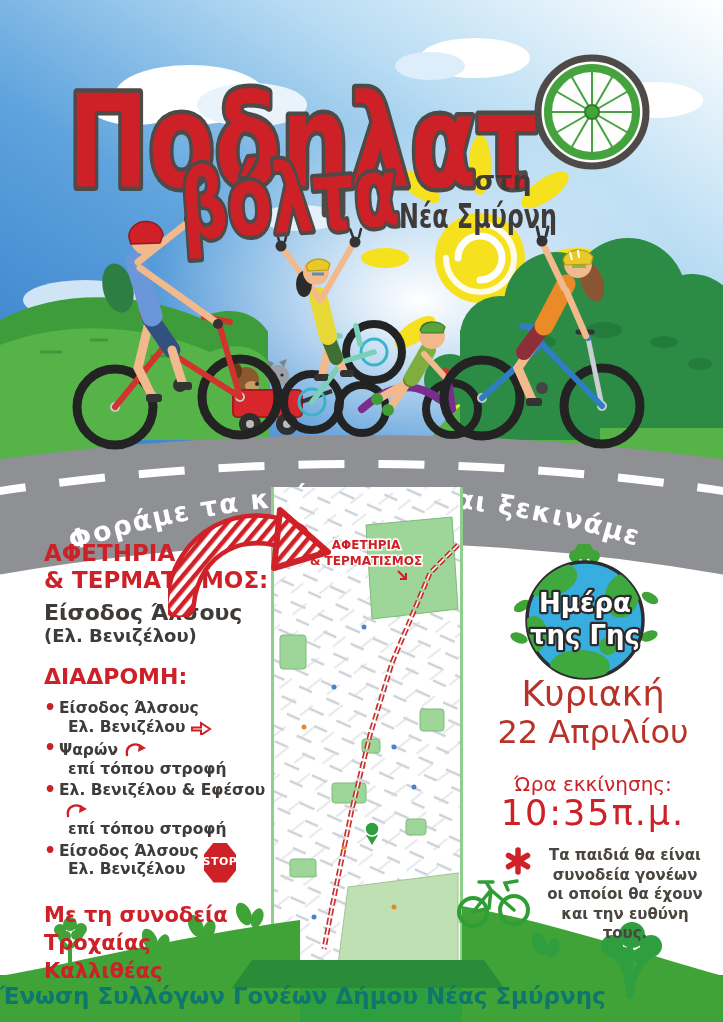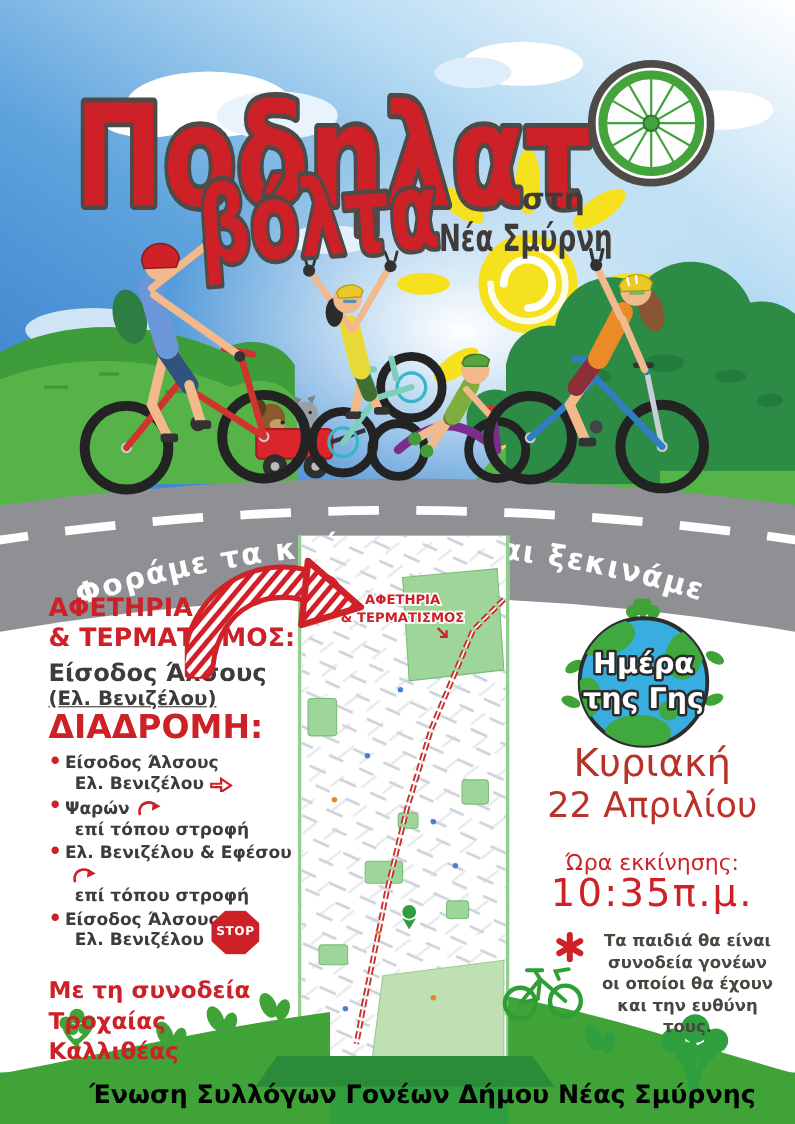--- a/index.html
+++ b/index.html
@@ -11,46 +11,46 @@
   #scene{left:0;top:0;z-index:1;}
   #map-panel{left:271px;top:487px;width:192px;height:478px;z-index:2;background:#fff;
              border-left:3px solid #8ecf8e;border-right:3px solid #8ecf8e;box-sizing:border-box;}
   #bottom-scene{left:0;top:880px;z-index:2;}
   #red-arrow{left:168px;top:492px;z-index:4;}
   .col{z-index:3;}
   
   #col-left{left:44px;top:540px;width:228px;color:#3f3b38;}
   .red-h{color:#cd2027;font-weight:bold;font-size:23px;line-height:27px;}
   .start-loc1{font-weight:bold;font-size:22px;line-height:24px;margin-top:7px;}
-  .start-loc2{font-weight:bold;font-size:18px;line-height:22px;text-decoration:underline;}
-  .route-h{color:#cd2027;font-weight:bold;font-size:30px;line-height:30px;}
+  .start-loc2{font-weight:bold;font-size:18px;line-height:22px;}
+  .route-h{color:#cd2027;font-weight:bold;font-size:22px;line-height:30px;margin-top:15px;}
   ul.stops{list-style:none;margin:7px 0 0 0;padding:0;}
   ul.stops li{position:relative;padding-left:15px;margin-bottom:3px;
               font-size:15.5px;line-height:18.5px;font-weight:bold;color:#3f3b38;}
   ul.stops li::before{content:"•";color:#cd2027;position:absolute;left:0;top:-1px;font-size:19px;}
   ul.stops .l2{display:block;padding-left:9px;}
   .icon-inline{display:inline-block;vertical-align:-3px;margin-left:5px;}
-  .stop-sign{position:absolute;right:36px;top:1px;width:44px;height:40px;background:#cd2027;
+  .stop-sign{position:absolute;right:36px;top:1px;width:32px;height:40px;background:#cd2027;
              clip-path:polygon(30% 0,70% 0,100% 30%,100% 70%,70% 100%,30% 100%,0 70%,0 30%);
              display:flex;align-items:center;justify-content:center;}
   .stop-sign span{color:#fff;font-weight:bold;font-size:11px;letter-spacing:.5px;}
   .escort{color:#cd2027;font-weight:bold;font-size:21px;line-height:28px;margin-top:22px;}
   
   .rc{left:478px;width:230px;text-align:center;font-weight:normal;}
   #day-text{top:674px;font-size:35px;color:#b93229;}
   #date-text{top:713px;font-size:32px;color:#b93229;}
   #time-label{top:772px;font-size:20px;color:#cd2027;}
   #time-value{top:793px;font-size:35px;letter-spacing:2px;color:#cd2027;}
   #earth{left:510px;top:544px;z-index:3;}
   #note-block{left:539px;top:846px;width:172px;text-align:center;font-size:15px;line-height:19.5px;
               font-weight:bold;color:#4a463f;z-index:3;}
   #asterisk{left:504px;top:847px;z-index:3;}
   #green-bike{left:456px;top:874px;z-index:3;}
   
-  #footer-text{left:0;top:983px;width:687px;text-align:right;color:#000000;
+  #footer-text{left:0;top:983px;width:687px;text-align:left;color:#0f766e;
                font-weight:bold;font-size:23px;z-index:5;}
 </style>
 </head>
 <body>
 
 <div id="poster">
 
   <svg id="scene" class="abs" width="723" height="620" viewBox="0 0 723 620">
     <defs>
       <linearGradient id="skyGrad" x1="0" y1="1" x2="1" y2="0">

